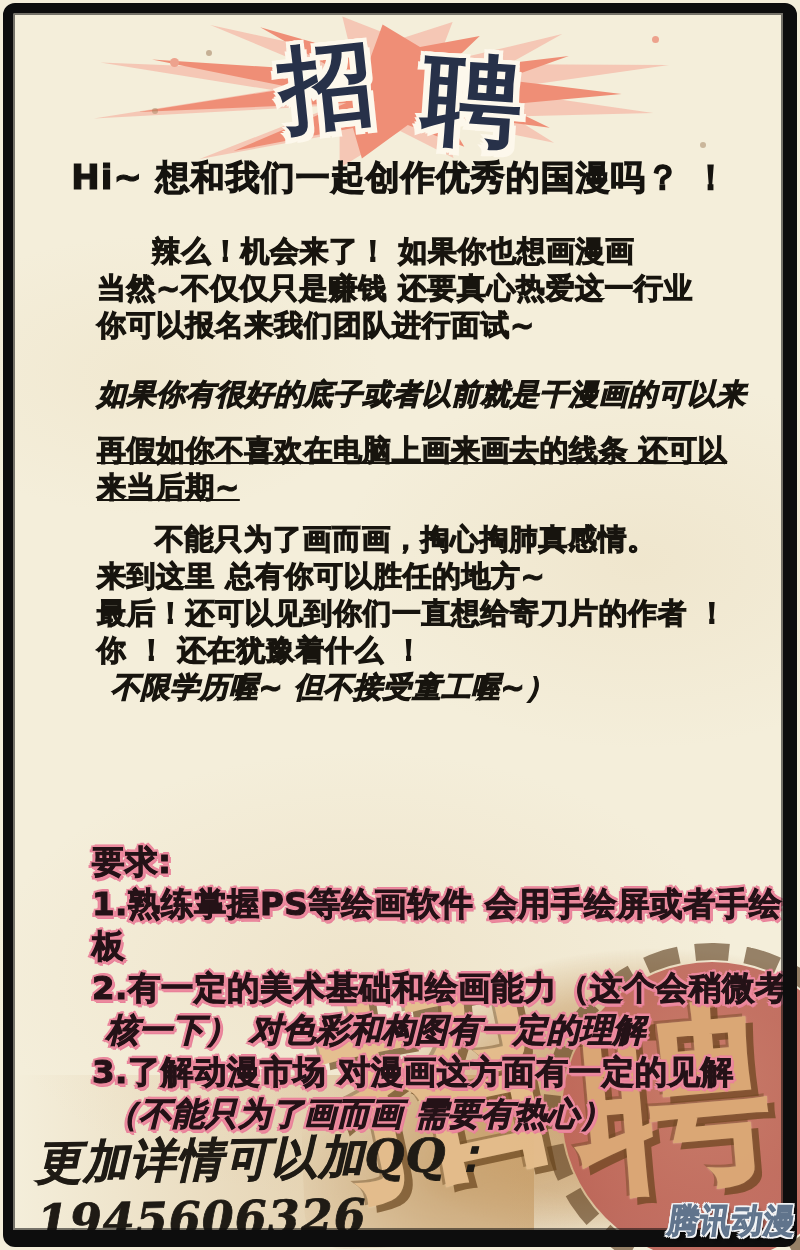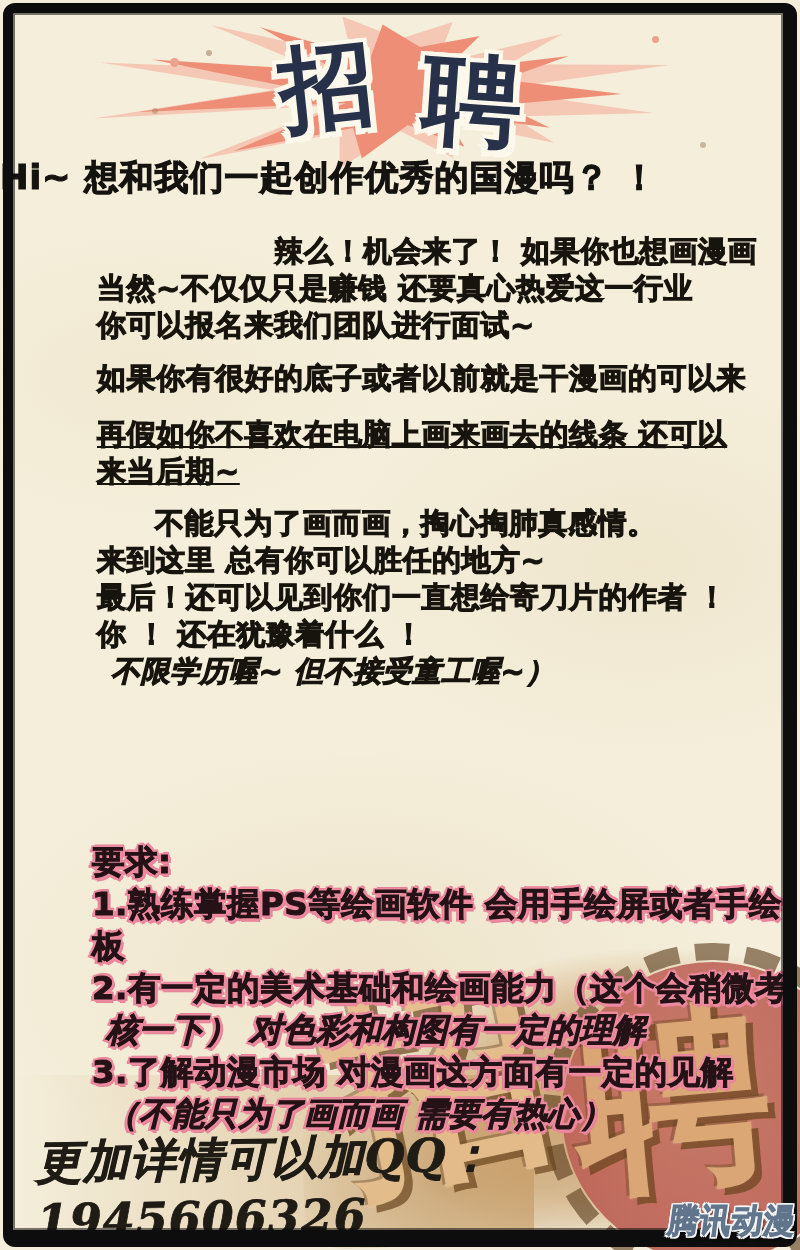--- a/index.html
+++ b/index.html
@@ -31,34 +31,34 @@
     text-shadow:
       4px 0 0 #fdf8ec,-4px 0 0 #fdf8ec,0 4px 0 #fdf8ec,0 -4px 0 #fdf8ec,
       4px 4px 0 #fdf8ec,-4px -4px 0 #fdf8ec,4px -4px 0 #fdf8ec,-4px 4px 0 #fdf8ec,
       6px 6px 0 #fdf8ec,-6px 6px 0 #fdf8ec;
   }
   .title .ch{display:inline-block;}
   .title .ch1{transform:rotate(-6deg) translateY(-4px);margin-right:52px;}
   .title .ch2{transform:rotate(4deg) translateY(10px) scale(1.06);}
   
   .heading{
-    position:absolute;left:0;right:0;top:155px;text-align:left;z-index:3;
+    position:absolute;left:0;right:0;top:155px;text-align:center;z-index:3;
     font-size:34px;font-weight:900;color:#15130f;-webkit-text-stroke:1.2px #15130f;
     letter-spacing:1px;
   }
   
   .bodytext{
     position:absolute;left:97px;top:233px;width:660px;z-index:3;
     font-size:29px;font-weight:900;color:#17140e;-webkit-text-stroke:1.1px #17140e;
     line-height:37px;letter-spacing:0.5px;
   }
   .para{margin:0 0 0 0;}
-  .gap16{margin-top:16px;} .gap13{margin-top:13px;} .gap19{margin-top:19px;text-decoration:underline;}
+  .gap16{margin-top:32px;font-style:italic;} .gap13{margin-top:13px;} .gap19{margin-top:19px;text-decoration:underline;}
   .gap15{margin-top:15px;} .gap23{}
-  .ind55{padding-left:55px;text-align:right;} .ind58{padding-left:58px;} .ind14{padding-left:14px;font-style:italic;}
+  .ind55{padding-left:55px;} .ind58{padding-left:58px;} .ind14{padding-left:14px;font-style:italic;}
   
   .reqs{
     position:absolute;left:60px;top:841px;width:720px;z-index:3;
     font-size:32.5px;font-weight:900;line-height:42px;color:#241217;
     -webkit-text-stroke:1px #241217;letter-spacing:0.5px;margin-left:32px;
   }
   .pink{
     text-shadow:
       2.5px 0 0 #ec8a9e,-2.5px 0 0 #ec8a9e,0 2.5px 0 #ec8a9e,0 -2.5px 0 #ec8a9e,
       2px 2px 0 #ec8a9e,-2px -2px 0 #ec8a9e,2px -2px 0 #ec8a9e,-2px 2px 0 #ec8a9e,

